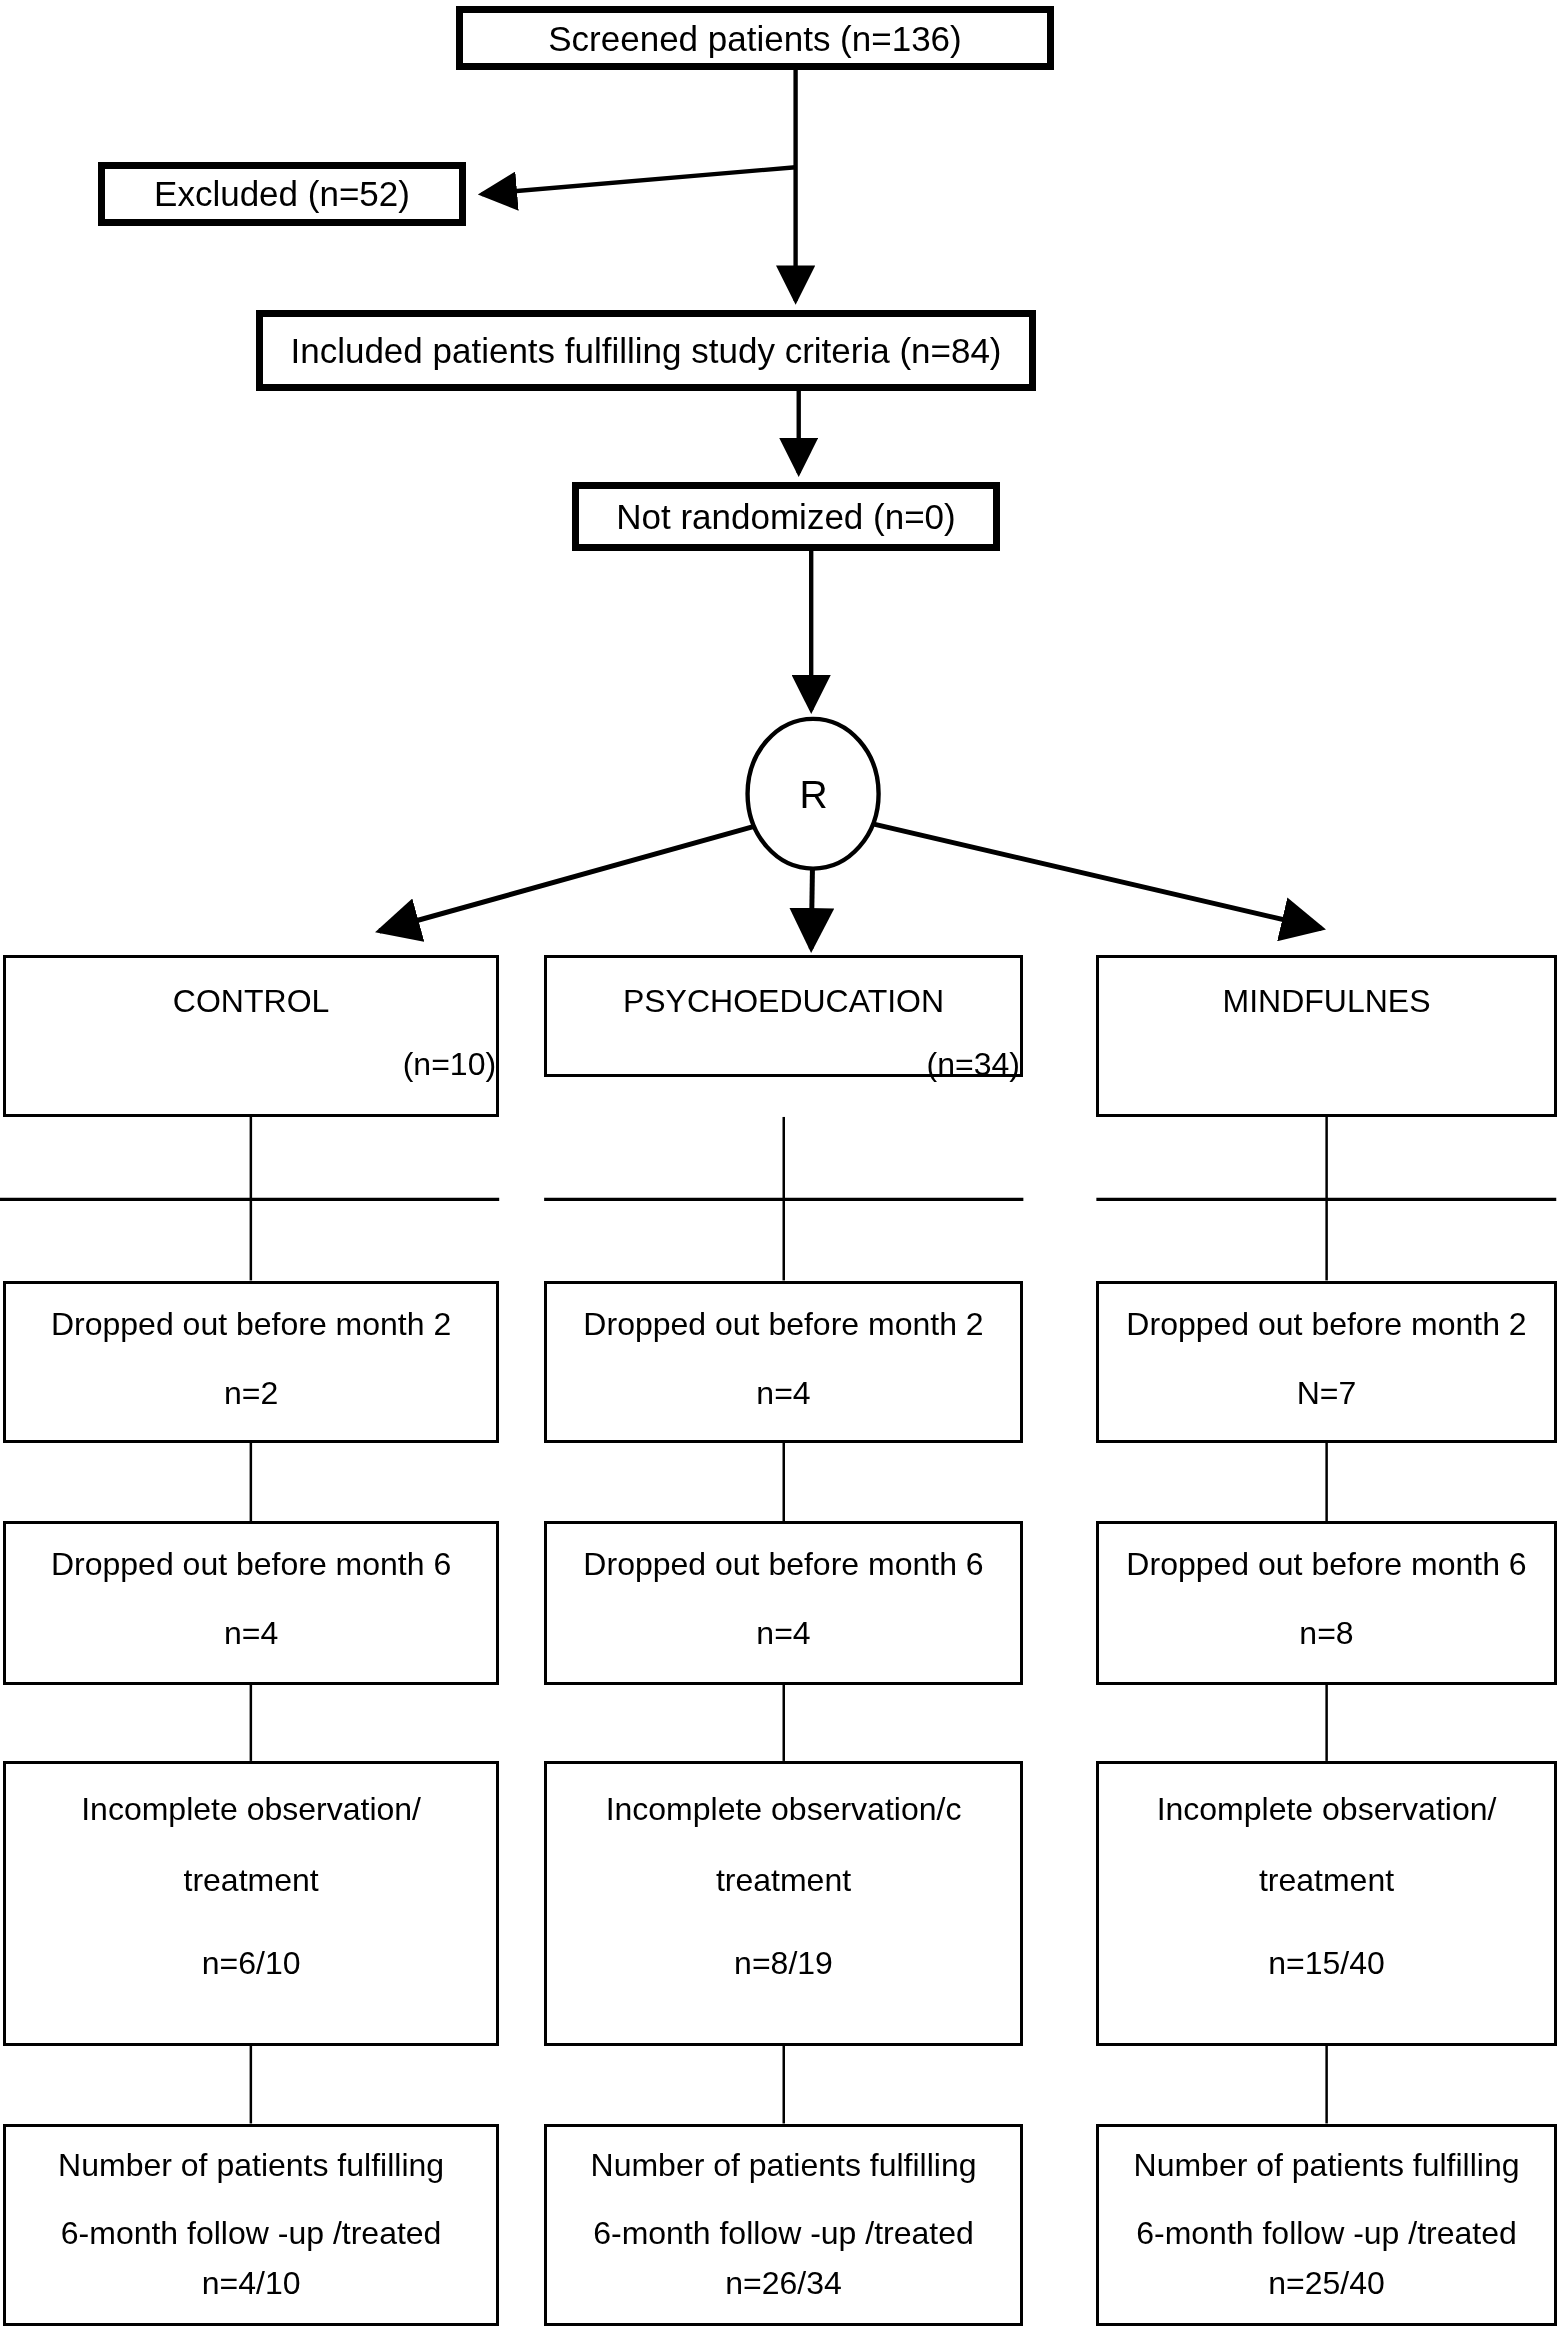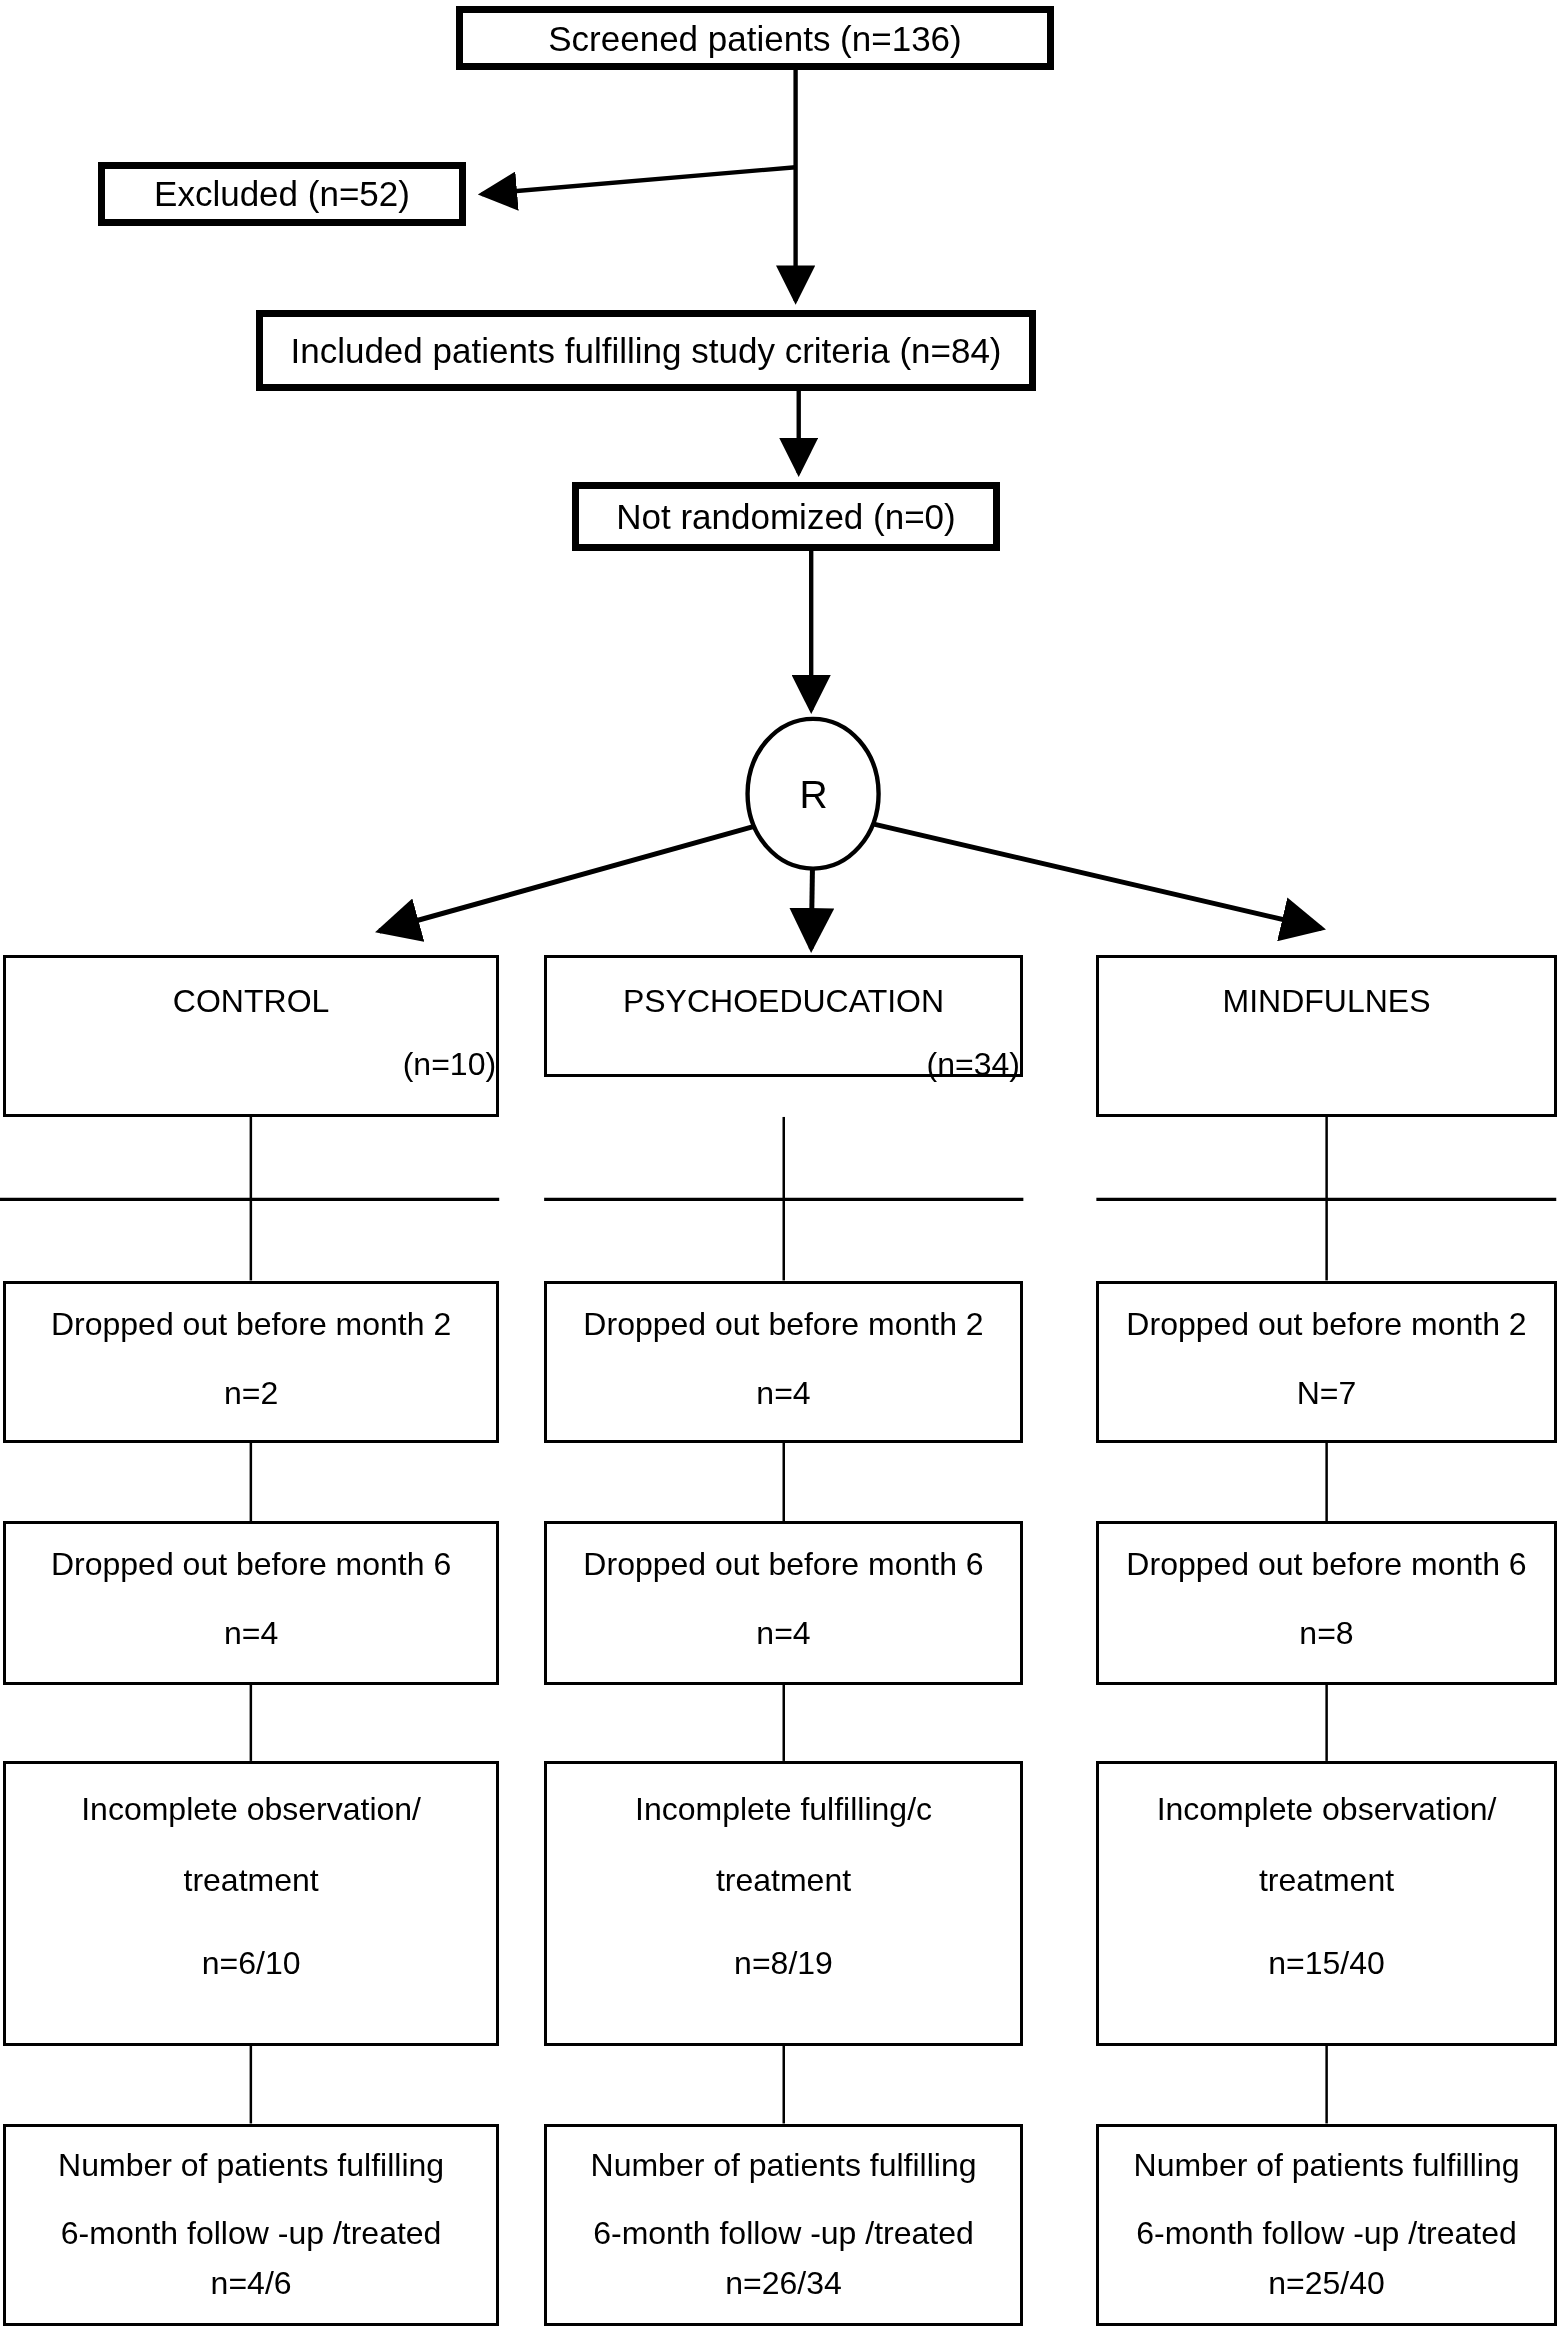--- a/index.html
+++ b/index.html
@@ -108,37 +108,37 @@
     <span class="val">n=4</span>
   </div>
   <div class="box r4" style="left:3.1px;top:1761px;width:496px;height:285px">
     <span class="l1">Incomplete observation/</span>
     <span class="l2">treatment</span>
     <span class="val">n=6/10</span>
   </div>
   <div class="box r5" style="left:3.1px;top:2124px;width:496px;height:202px">
     <span class="l1">Number of patients fulfilling</span>
     <span class="l2">6-month follow -up /treated</span>
-    <span class="val">n=4/6</span>
+    <span class="val">n=4/10</span>
   </div>
 
   <div class="box hdr" style="left:544px;top:955px;width:479px;height:122px">
     <span class="title">PSYCHOEDUCATION</span>
     <span class="val">(n=34)</span>
   </div>
   <div class="box r23" style="left:544px;top:1281px;width:479px;height:162px">
     <span class="title">Dropped out before month 2</span>
     <span class="val">n=4</span>
   </div>
   <div class="box r23" style="left:544px;top:1521px;width:479px;height:164px">
     <span class="title">Dropped out before month 6</span>
     <span class="val">n=4</span>
   </div>
   <div class="box r4" style="left:544px;top:1761px;width:479px;height:285px">
-    <span class="l1">Incomplete fulfilling/c</span>
+    <span class="l1">Incomplete observation/c</span>
     <span class="l2">treatment</span>
     <span class="val">n=8/19</span>
   </div>
   <div class="box r5" style="left:544px;top:2124px;width:479px;height:202px">
     <span class="l1">Number of patients fulfilling</span>
     <span class="l2">6-month follow -up /treated</span>
     <span class="val">n=26/34</span>
   </div>
 
   <div class="box hdr" style="left:1096px;top:955px;width:461px;height:162px">

